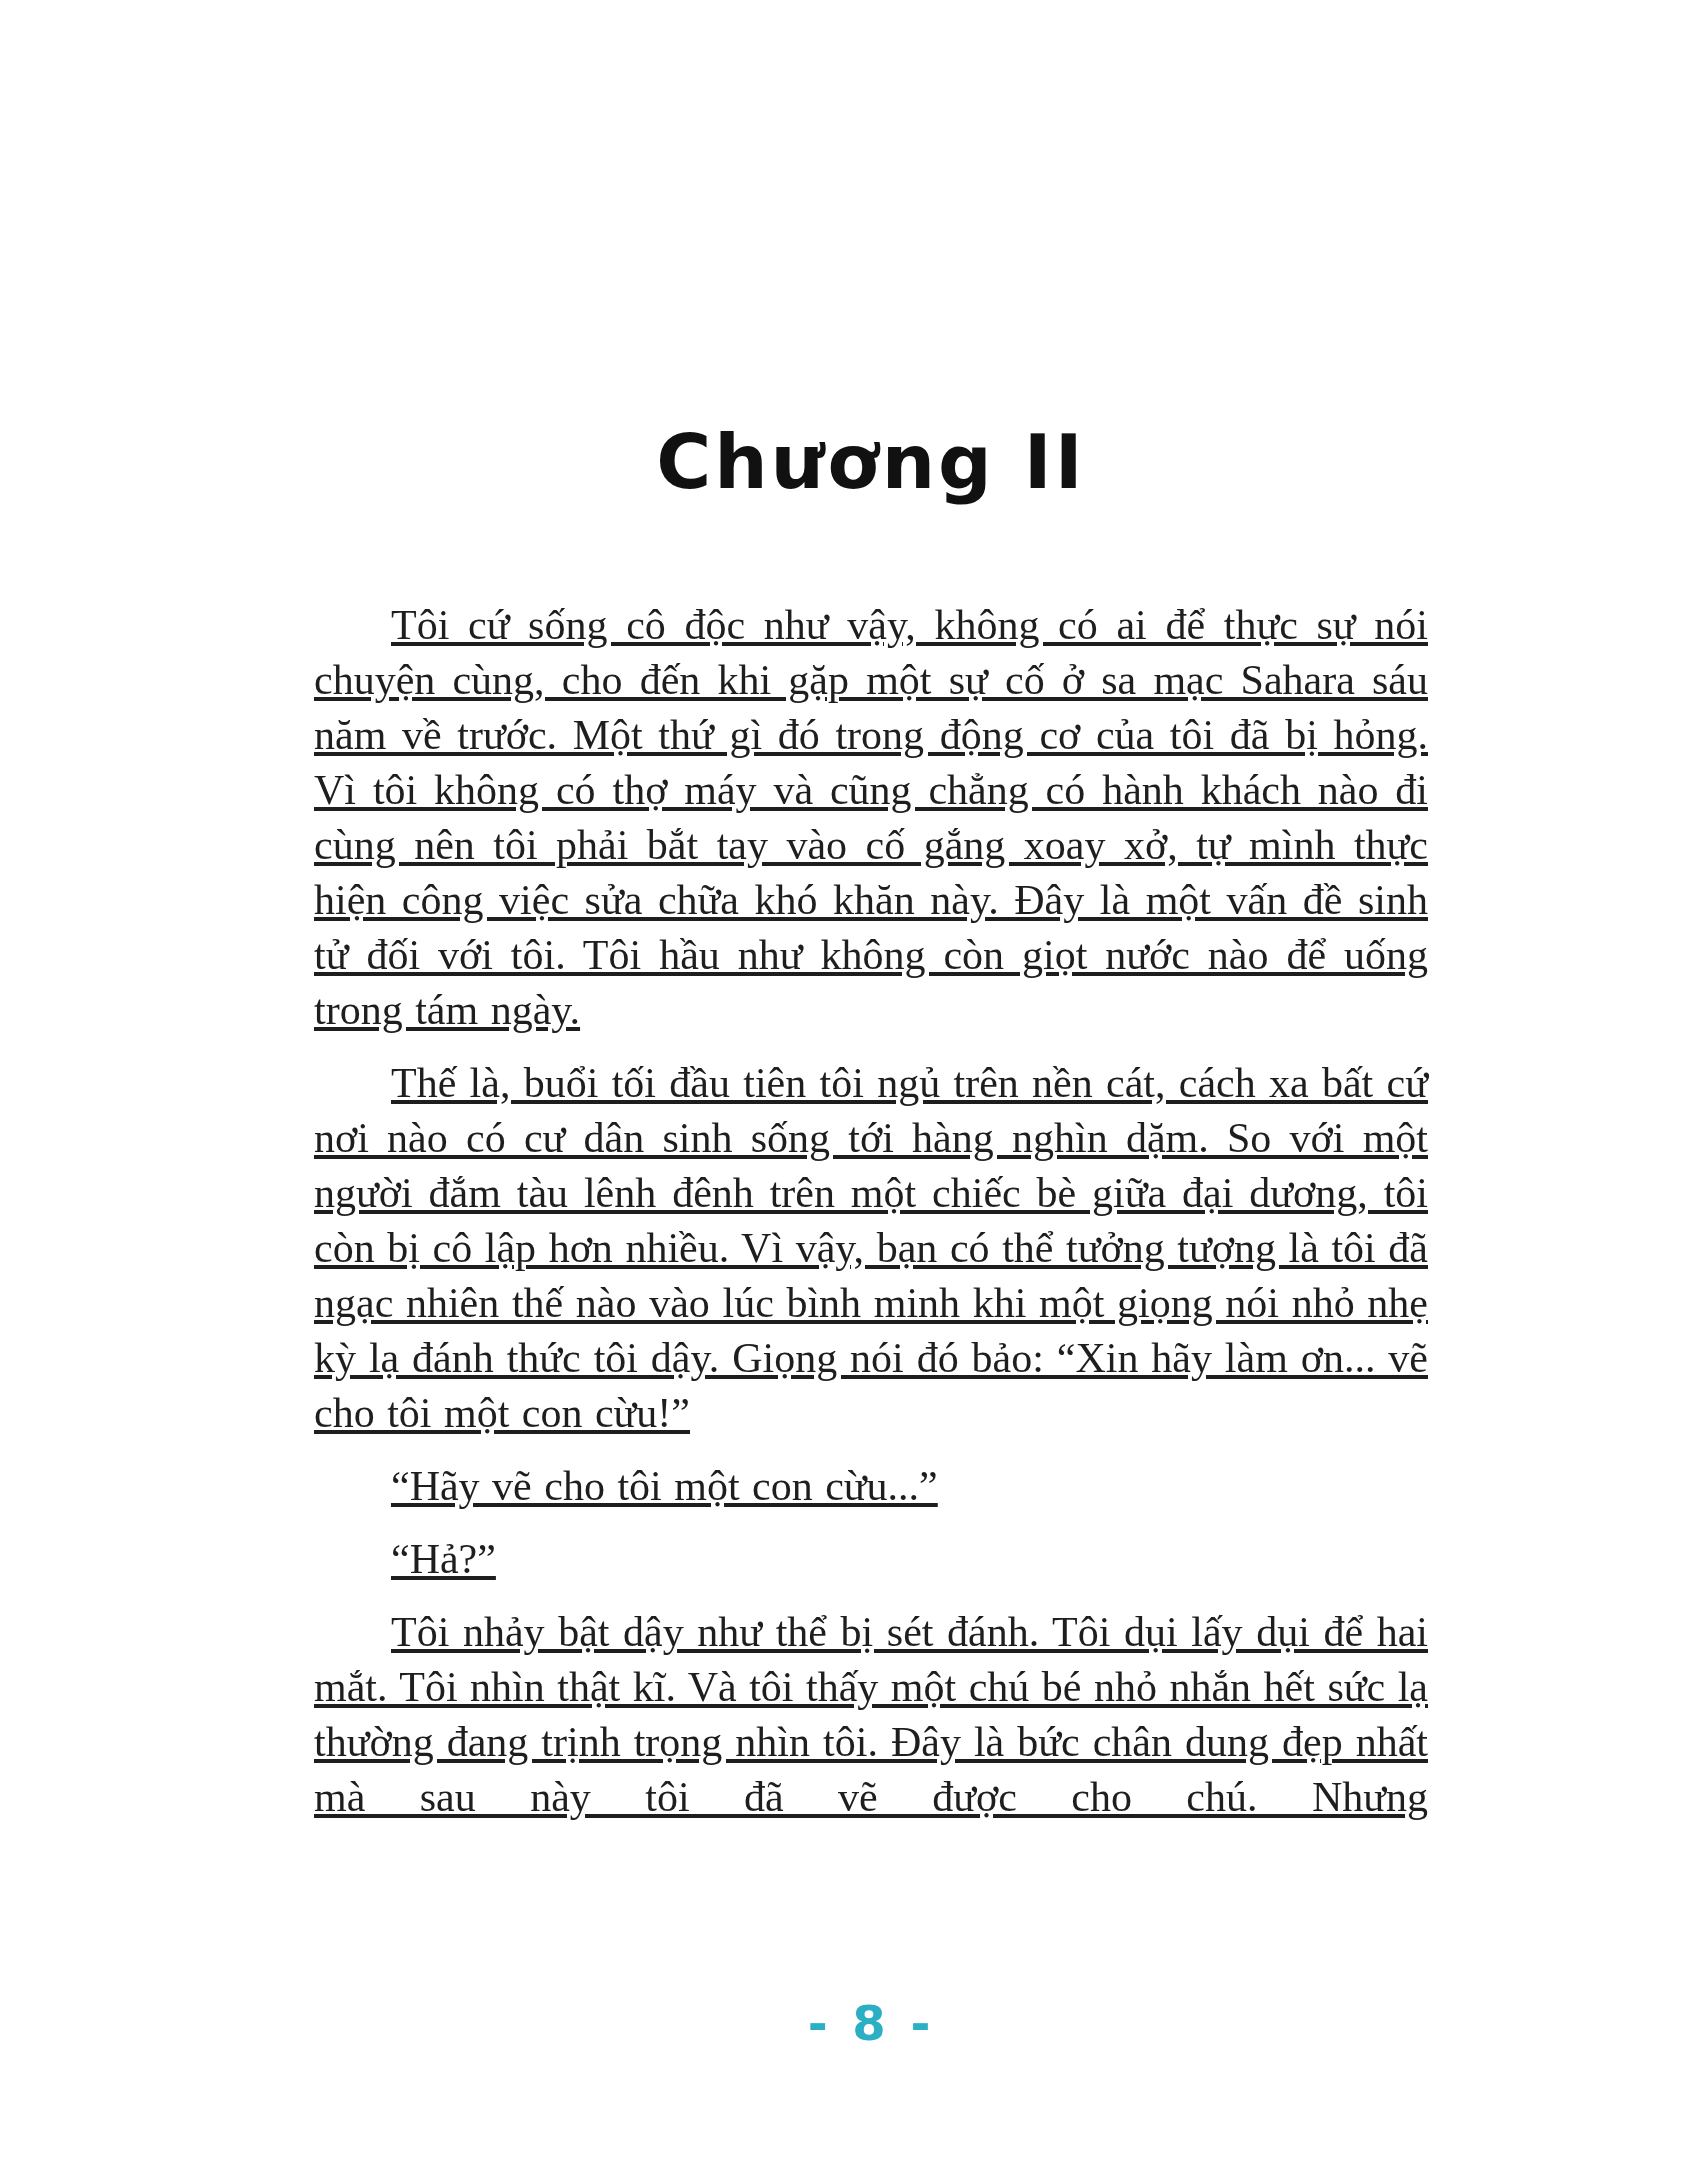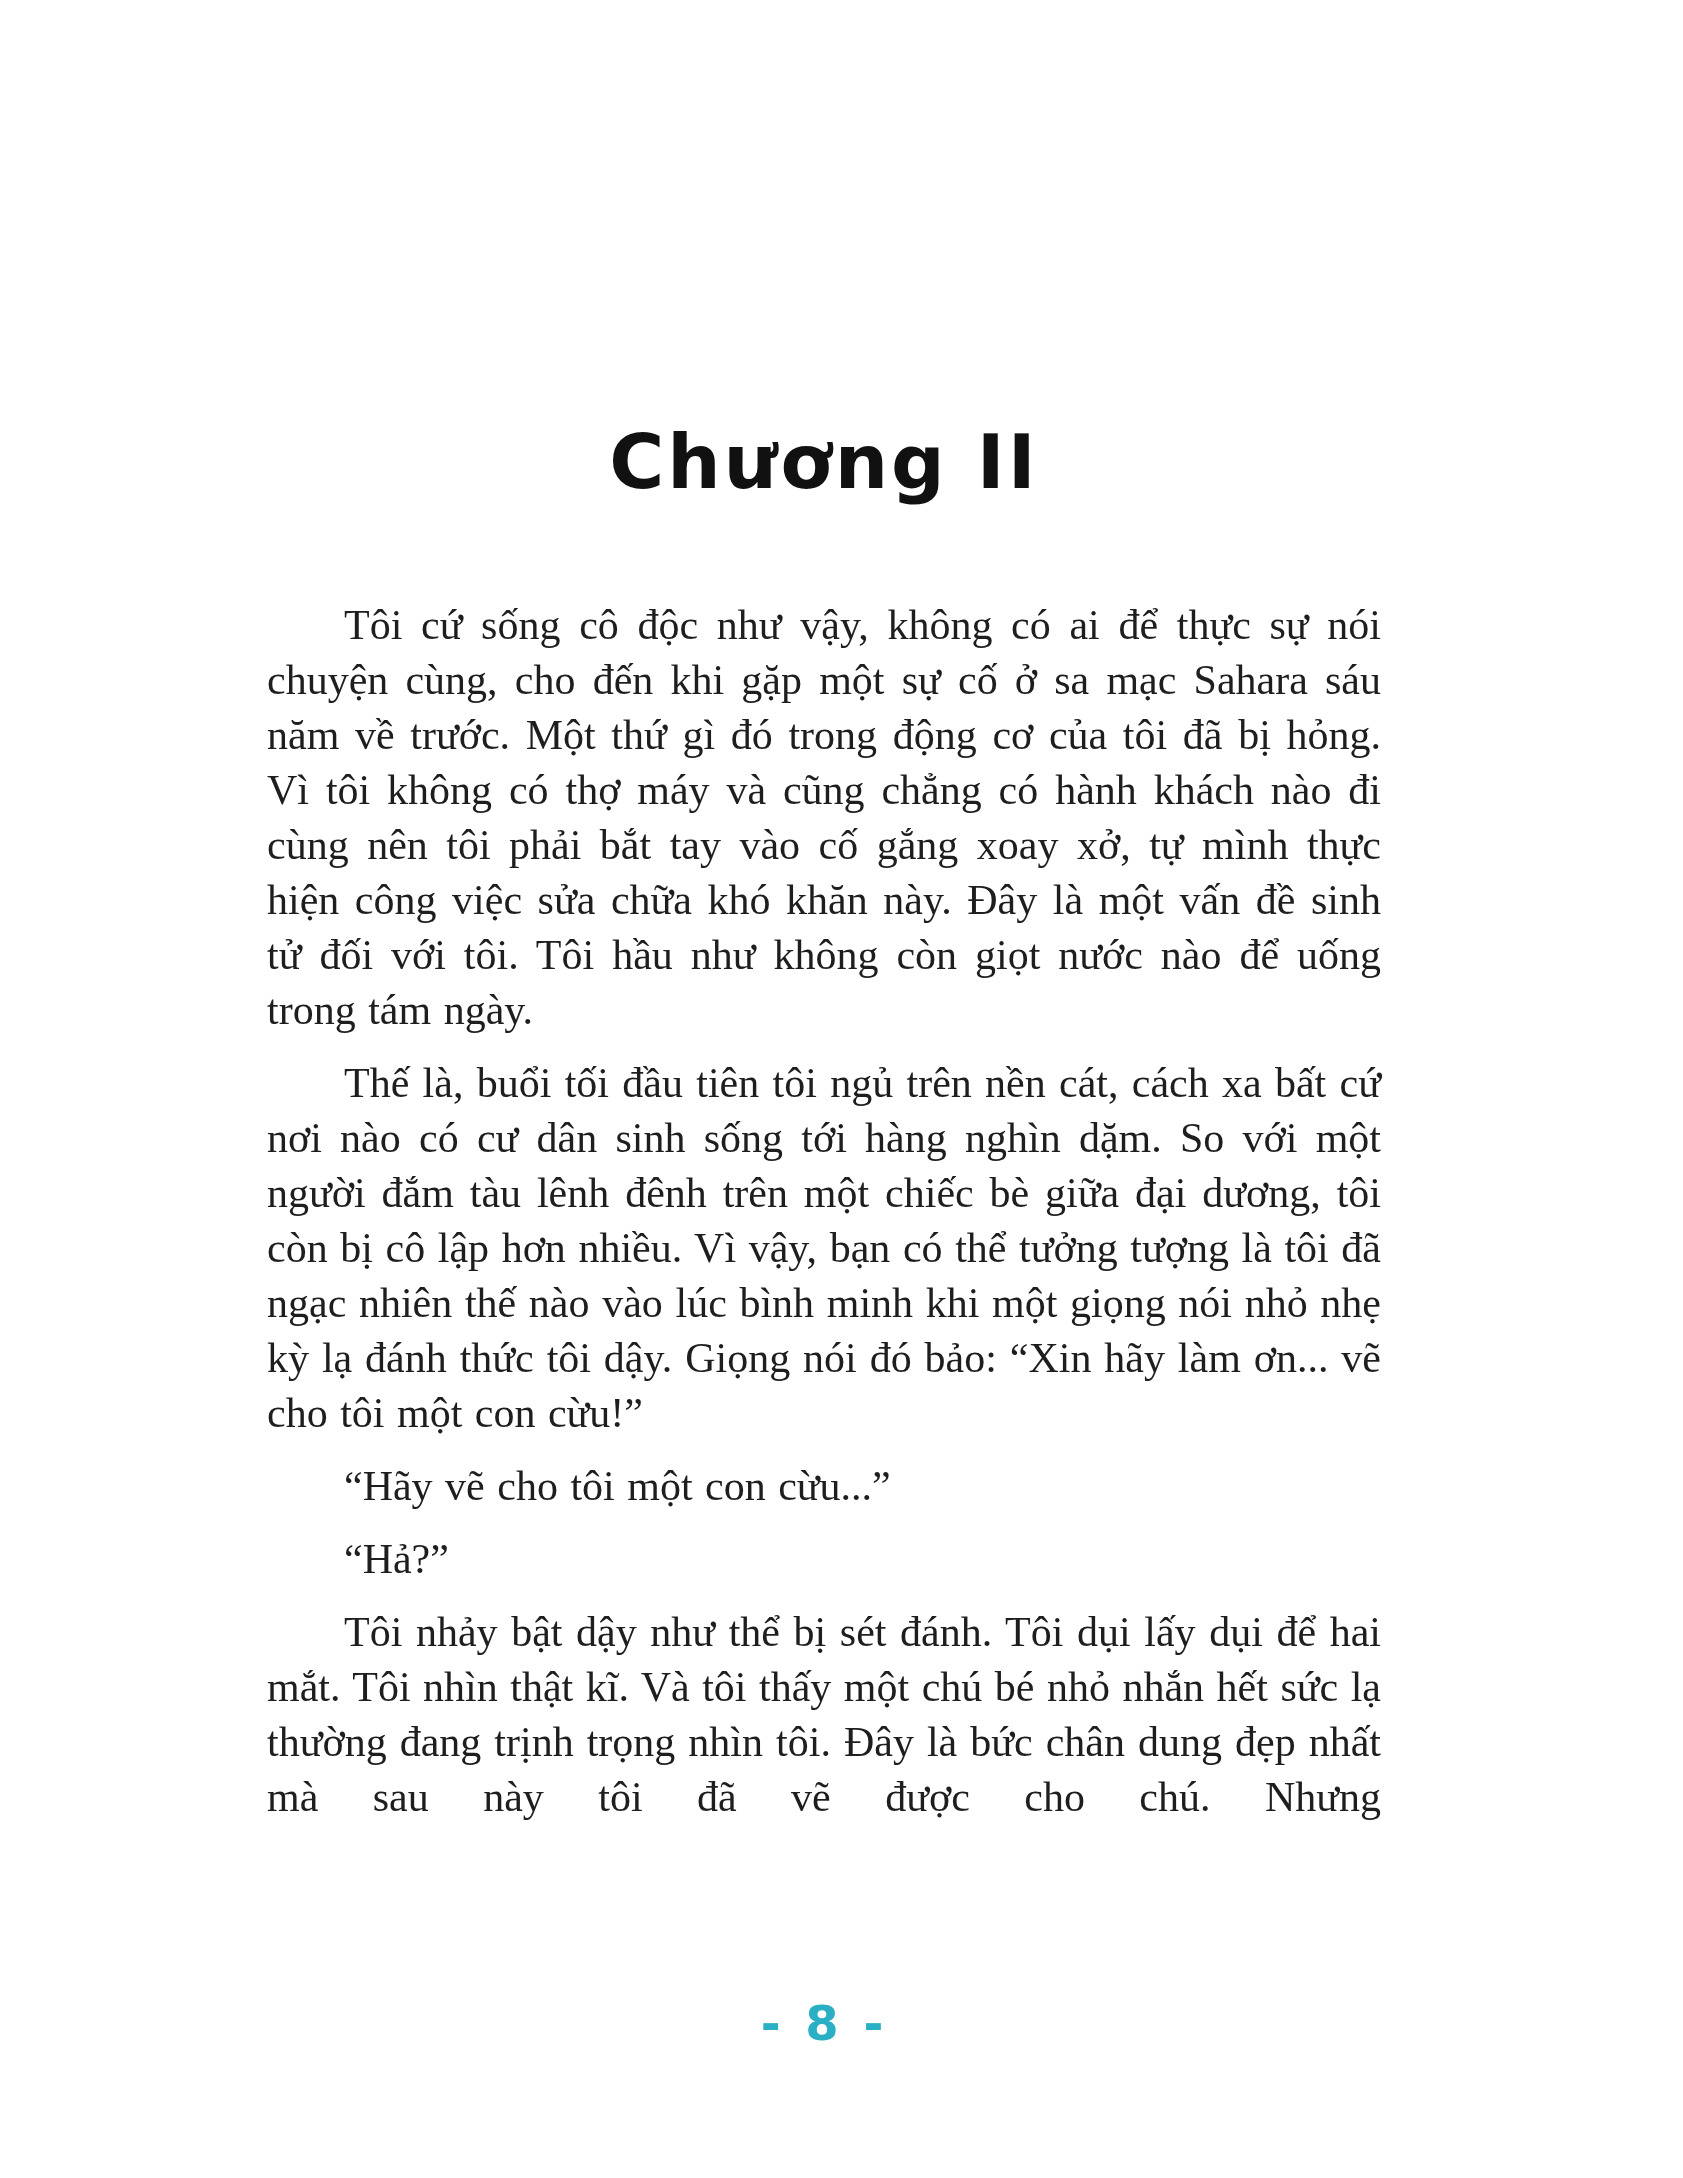--- a/index.html
+++ b/index.html
@@ -7,20 +7,21 @@
     padding: 0;
     background: #ffffff;
   }
   .page {
     position: relative;
     width: 1602px;
     height: 2178px;
     background: #ffffff;
     overflow: hidden;
     font-family: "Liberation Serif", serif;
+    margin-left: 47px;
   }
   .content {
     position: absolute;
     left: 267px;
     top: 421px;
     width: 1114px;
   }
   .chapter-title {
     margin: 0 0 94px 0;
     text-align: center;
@@ -32,20 +33,21 @@
     color: #111111;
   }
   .body-text p {
     margin: 0 0 18px 0;
     font-size: 42px;
     line-height: 55px;
     text-indent: 77px;
     text-align: justify;
     color: #1e1e1e;
     word-spacing: 2px;
+    text-decoration: underline;
   }
   .body-text p.justify-last {
     text-align-last: justify;
   }
   .page-number {
     position: absolute;
     left: 267px;
     top: 1995px;
     width: 1114px;
     text-align: center;

